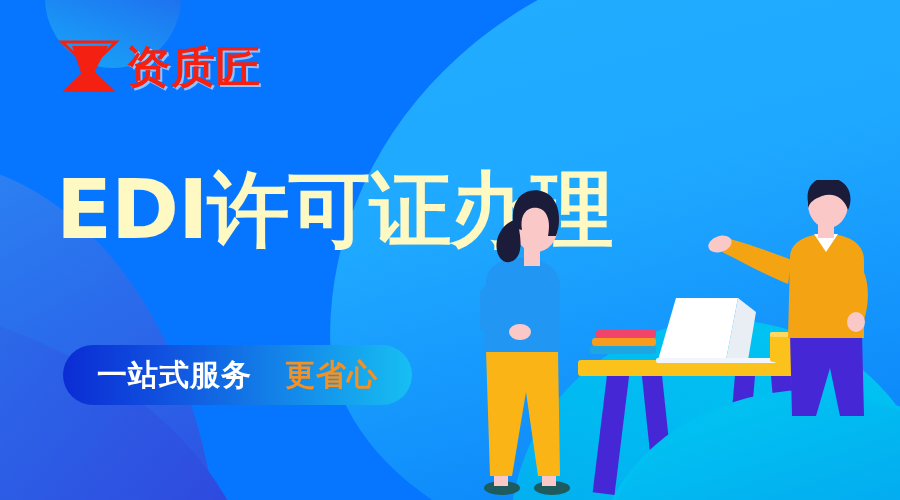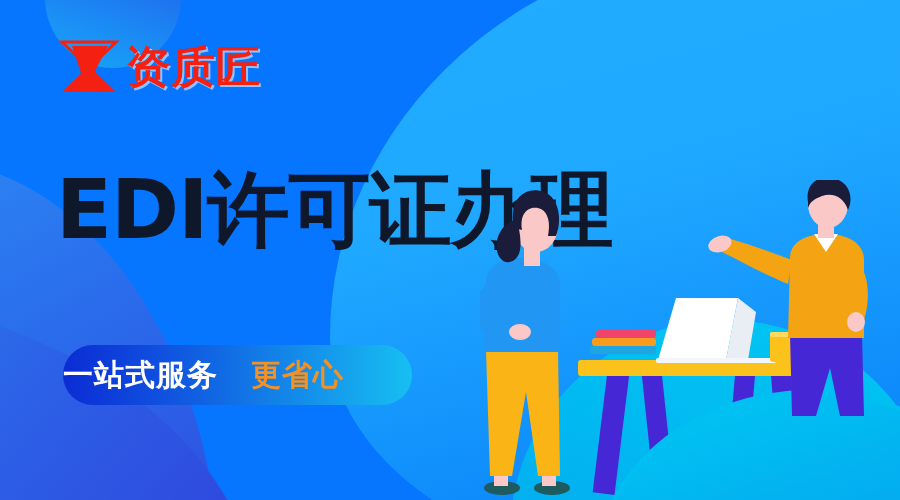--- a/index.html
+++ b/index.html
@@ -91,37 +91,38 @@
   }
 
   
   .headline {
     position: absolute;
     left: 56px;
     top: 166px;
     font-size: 82px;
     line-height: 1.08;
     font-weight: 700;
-    color: #0f172a;
+    color: #fef9c3;
     letter-spacing: -1px;
     white-space: nowrap;
     font-family: "DejaVu Sans", "Liberation Sans", sans-serif;
   }
 
   
   .pill {
     position: absolute;
     left: 63px;
     top: 345px;
     width: 349px;
     height: 60px;
     border-radius: 30px;
     background: linear-gradient(90deg, #0B2CD4 0%, #1050DF 28%, #1383E8 62%, #17BFF2 100%);
     display: flex;
     align-items: center;
+    justify-content: center;
     gap: 16px;
   }
   .pill-main {
     font-size: 30px;
     font-weight: 700;
     color: #ffffff;
     letter-spacing: 1px;
     font-family: "DejaVu Sans", "Liberation Sans", sans-serif;
   }
   .pill-accent {

